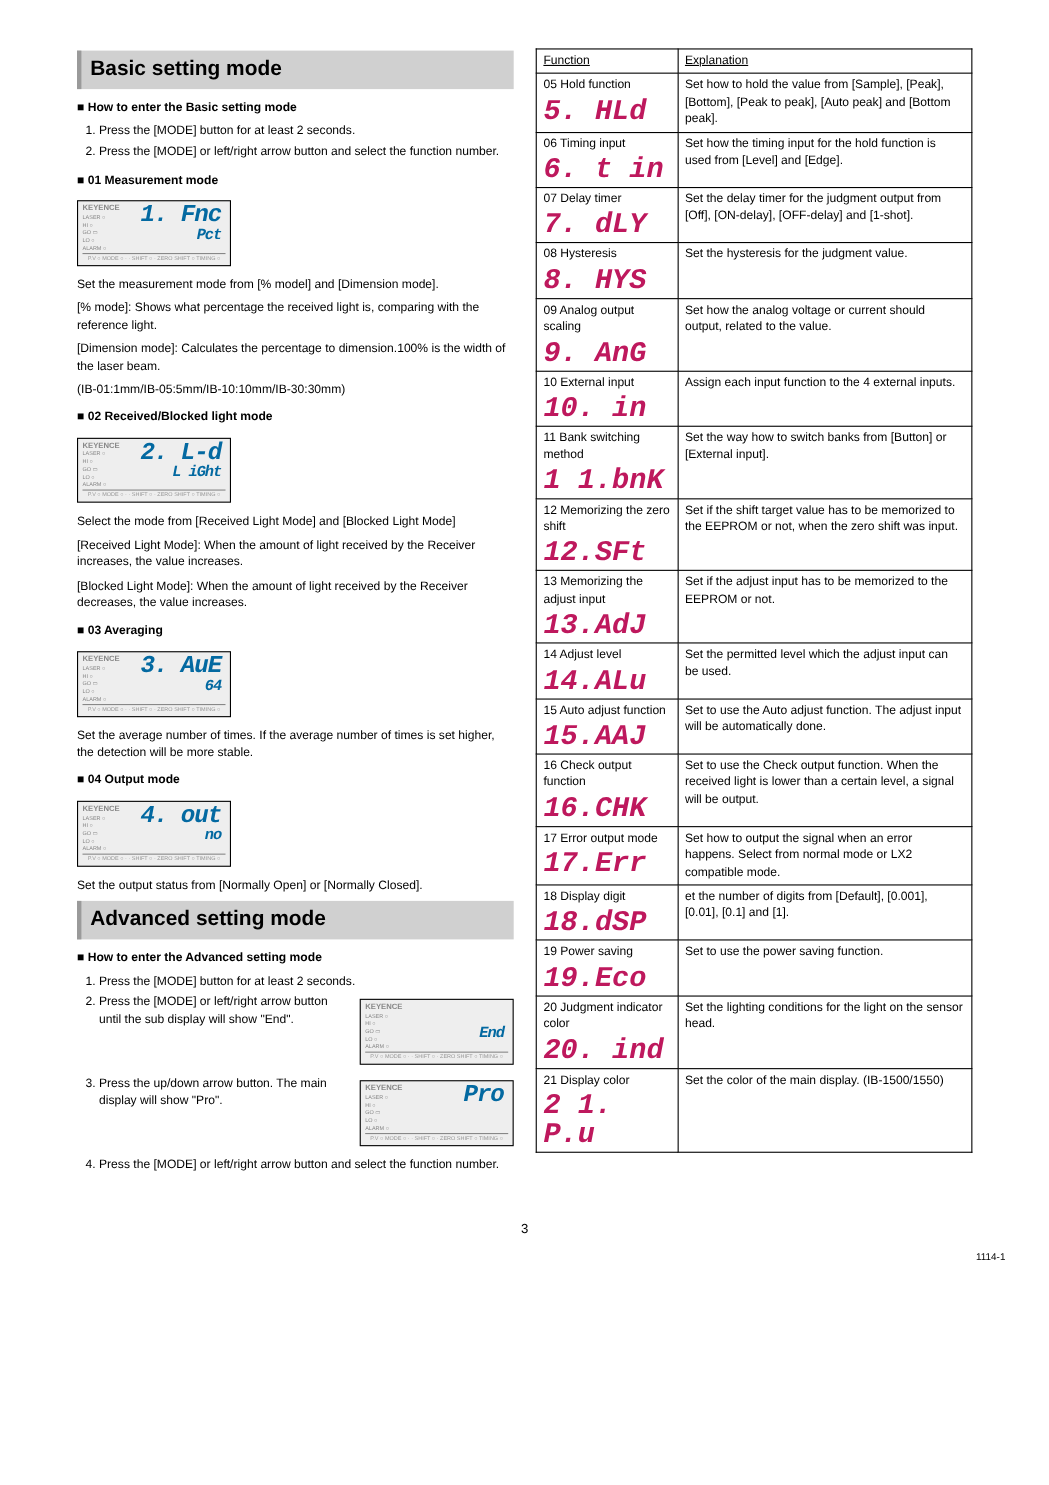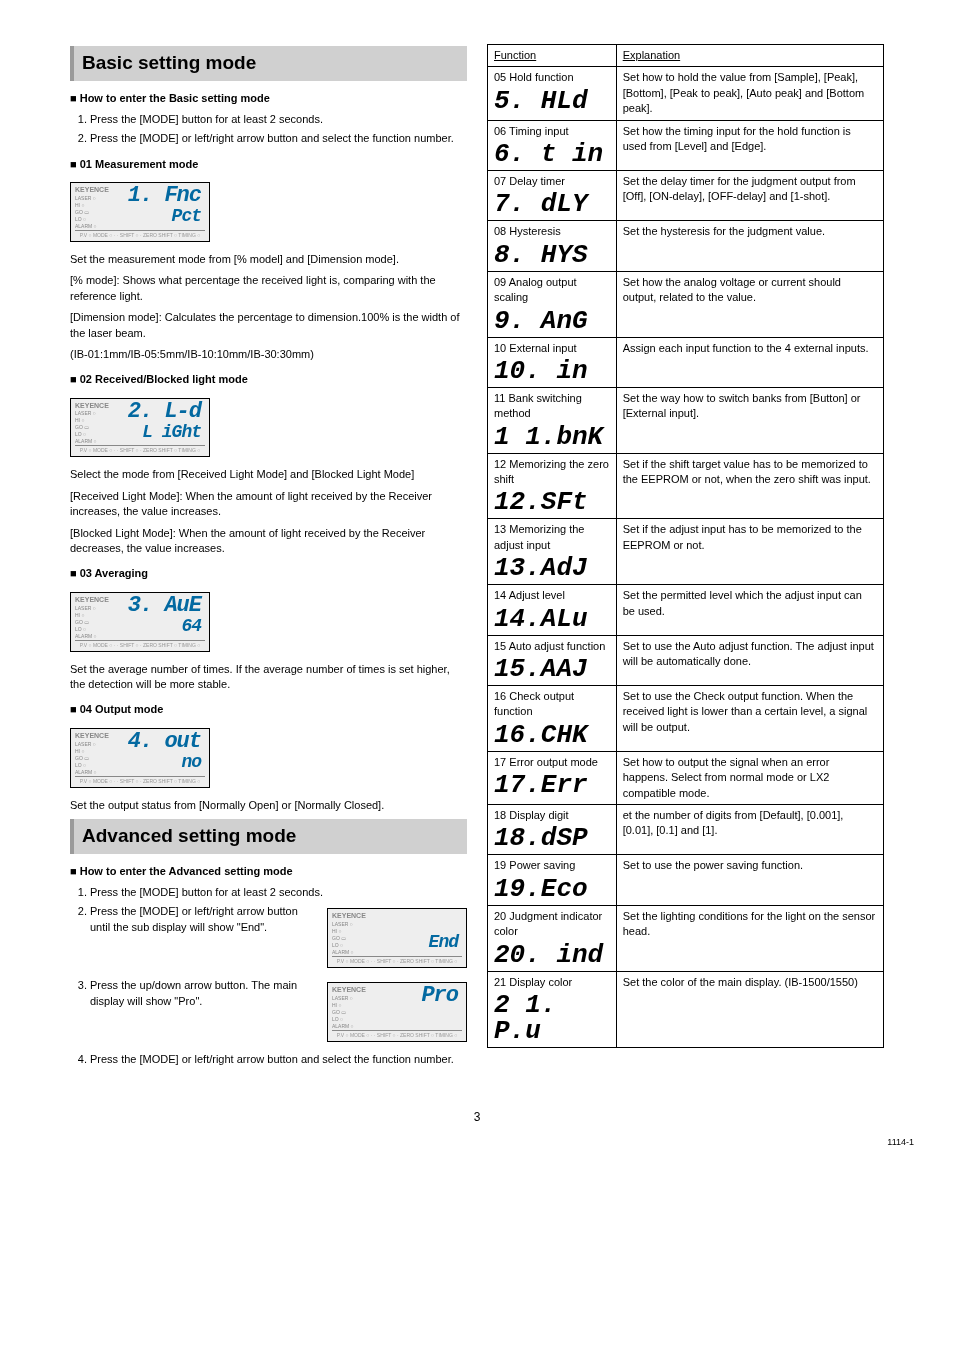--- a/index.html
+++ b/index.html
@@ -52,21 +52,21 @@
     font-family: "Courier New", monospace;
     font-size: 22px;
     font-weight: bold;
     font-style: italic;
     letter-spacing: -1px;
     color: #0369a1;
     text-align: right;
     line-height: 1;
     padding-right: 4px;
   }
-  .seg-small { font-size: 18px; }
+  .seg-small { font-size: 14px; }
   .panel-bottom {
     border-top: 1px solid #888;
     font-size: 5px;
     padding-top: 1px;
     text-align: center;
     color: #999;
   }
   .step-row { display: flex; align-items: flex-start; gap: 27px; margin-bottom: 6px; }
   .step-row .txt { flex: 1.2; }
   .step-row .panel-wrap { flex: 0.8; }
@@ -84,21 +84,21 @@
   }
   table.func th { font-weight: normal; text-decoration: underline; }
   .func-cell .label { font-size: 11px; }
   .func-cell .seg-row {
     font-family: "Courier New", monospace;
     font-style: italic;
     font-size: 26px;
     font-weight: bold;
     letter-spacing: 0px;
     margin-top: 2px;
-    color: #000000;
+    color: #be185d;
     line-height: 1;
   }
   .page-number {
     text-align: center;
     font-size: 12px;
     padding: 6px 0 20px 0;
   }
   .footer-code {
     text-align: right;
     font-size: 9px;

